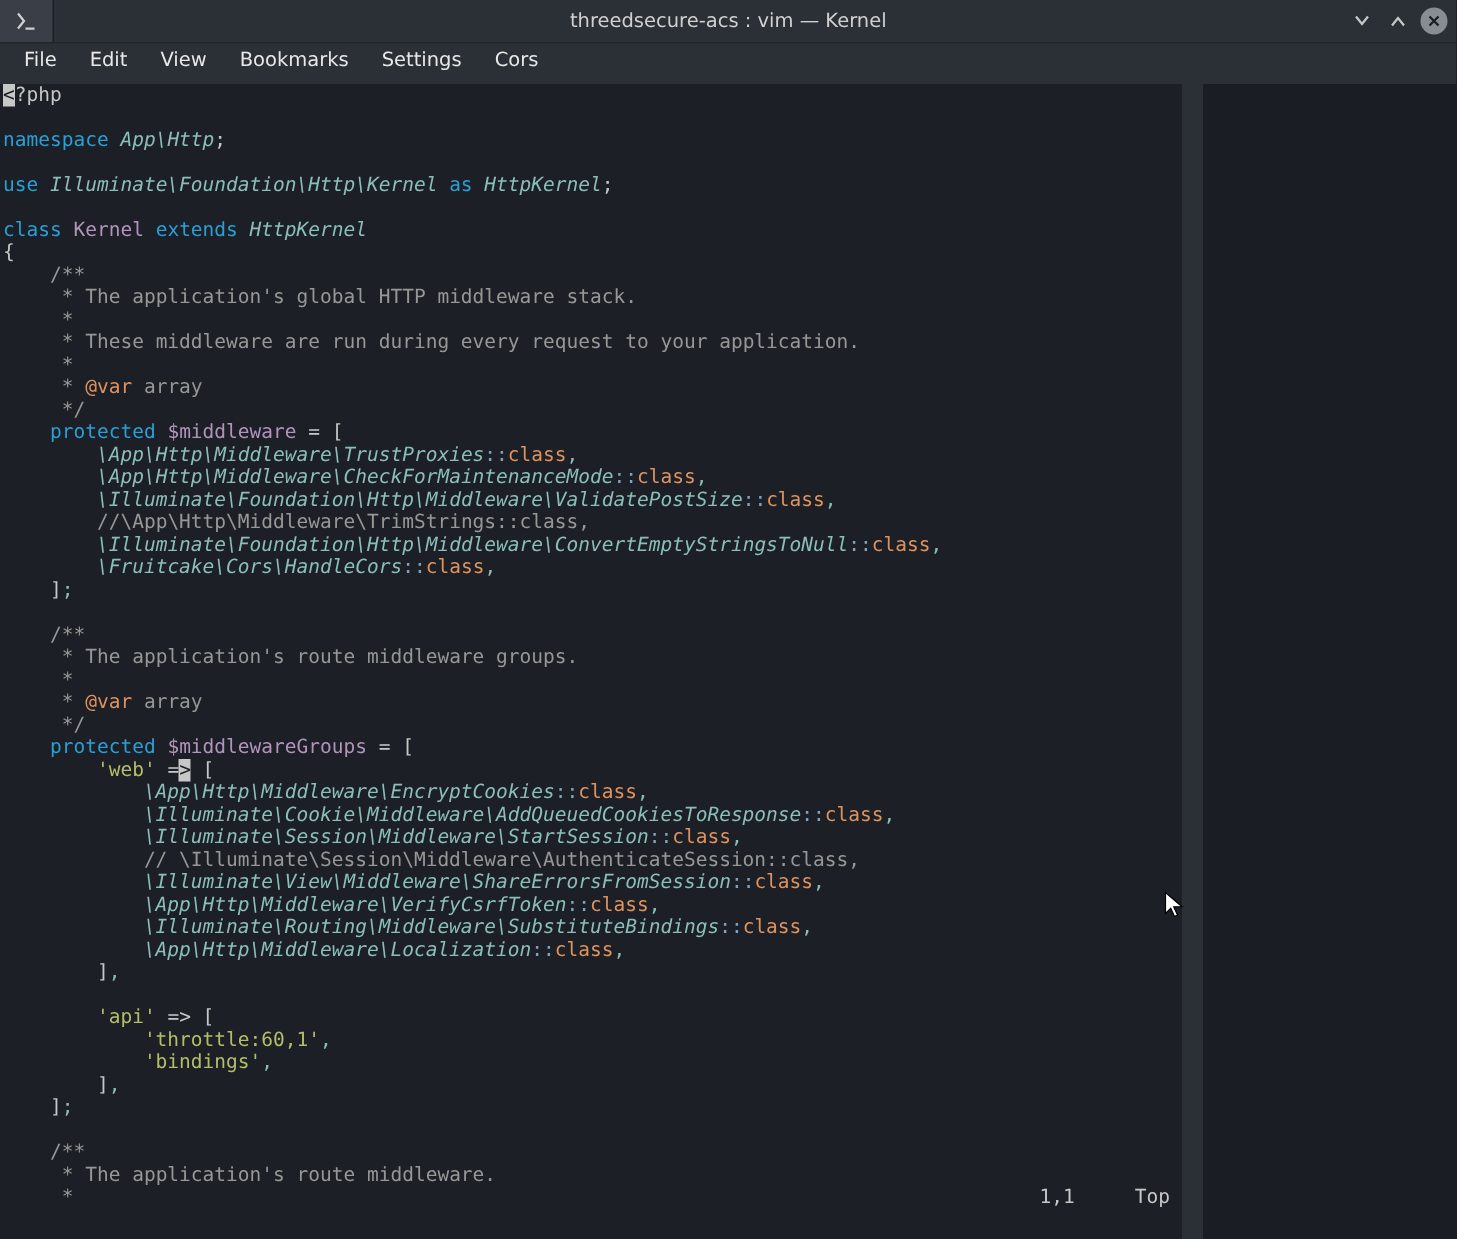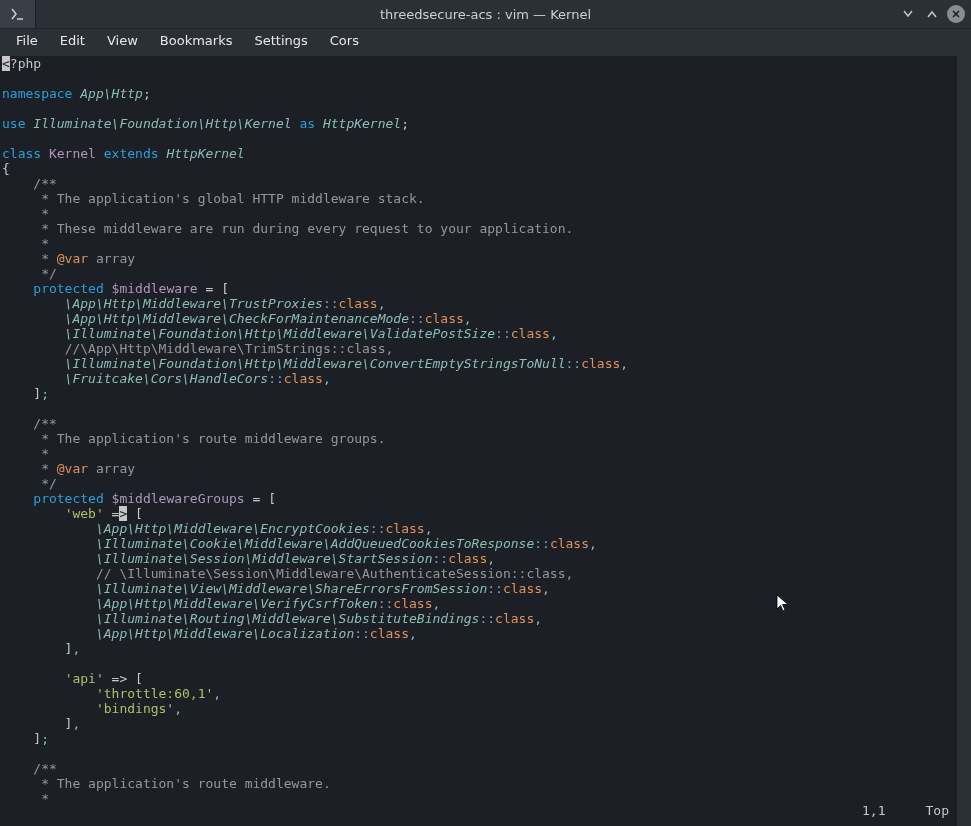--- a/index.html
+++ b/index.html
@@ -67,21 +67,21 @@
   .menubar .menuitem {
     padding: 4px 10px;
     color: #e8e8e8;
     font-size: 13px;
     cursor: pointer;
   }
 
   
   .term-wrap {
     position: relative;
-    width: 971px;
+    width: 802px;
     height: calc(826px - 56px);
     background: #701a75;
   }
   .scrollbar {
     position:absolute; right:0; top:0; bottom:0; width: 14px;
     background: #2b2f36;
   }
   .term {
     position:absolute; left:0; top:0; right:14px; bottom:0;
     padding: 0 2px;
@@ -92,21 +92,21 @@
     background: #1c1f26;
     color: #c5c8c6;
     overflow: hidden;
   }
   .term .cursorcell {
     background: #c5c8c6;
     color: #1c1f26;
   }
   .statusline {
     position:absolute;
-    right: 22px; bottom: 8px;
+    right: 22px; bottom: 20px;
     font-family: "DejaVu Sans Mono","Liberation Mono","Consolas",monospace;
     font-size: 13px;
     color: #c5c8c6;
     display:flex;
     gap: 40px;
   }
   .cursor-pointer {
     position:absolute;
     width: 16px; height: 20px;
     pointer-events: none;

